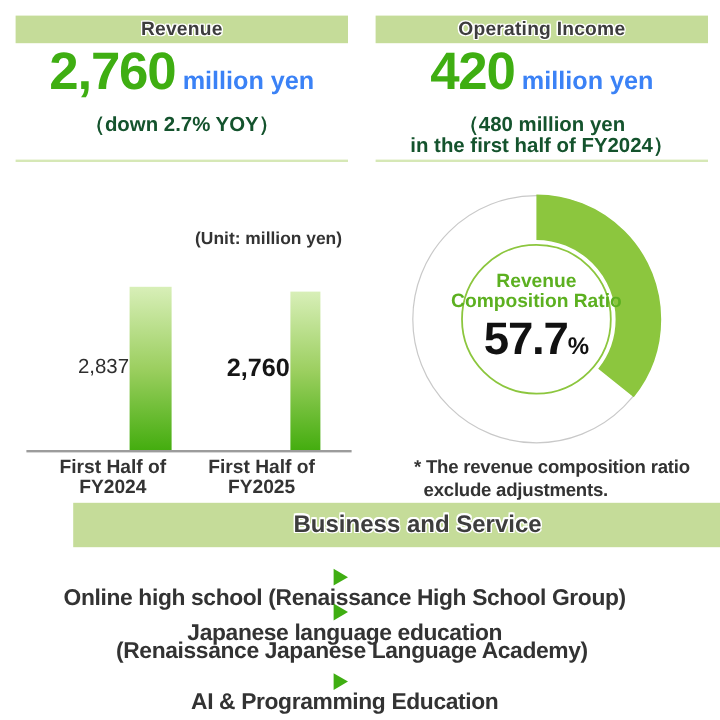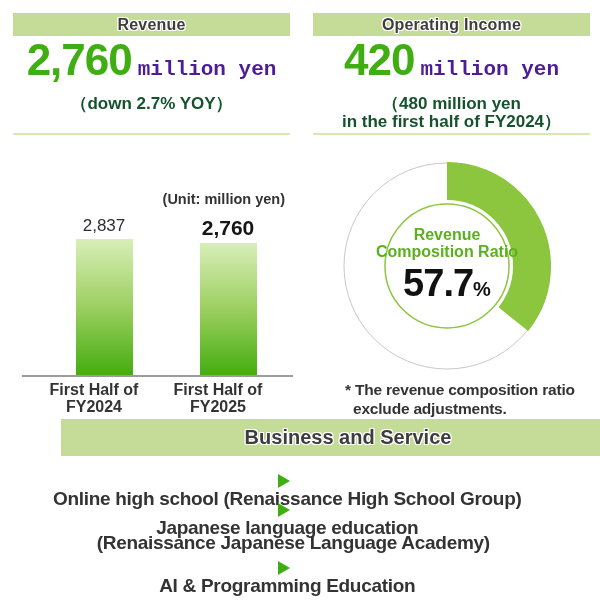--- a/index.html
+++ b/index.html
@@ -12,29 +12,29 @@
                  1px 0 0 #fff,-1px 1px 0 #fff,0 1px 0 #fff,1px 1px 0 #fff;
   }
   
   .stat-box{position:absolute;top:13px;width:277px;text-align:center;}
   #revenue-box{left:13px;}
   #oi-box{left:313px;}
   .stat-header{height:23px;line-height:23px;background:#c5dc99;font-size:16px;
     font-weight:bold;color:#3d3d3d;letter-spacing:.2px;}
   .stat-value-row{margin-top:0;line-height:48px;white-space:nowrap;}
   .big-number{font-size:44px;font-weight:600;color:#3fae12;letter-spacing:-1px;}
-  .value-unit{font-size:21px;font-weight:600;color:#4c1d95;margin-left:6px;font-family:Liberation Mono, monospace;}
+  .value-unit{font-size:21px;font-weight:600;color:#3b82f6;margin-left:6px;}
   .stat-note{font-size:17px;font-weight:600;line-height:18px;color:#14532d;margin-top:1px;}
   .divider{position:absolute;top:133px;height:2px;background:#d6e8b6;}
   #divider-left{left:13px;width:277px;}
   #divider-right{left:313px;width:277px;}
   
   .unit-label{position:absolute;top:191px;left:130px;width:155px;text-align:right;
     font-size:14.5px;font-weight:600;color:#333;}
-  .bar-group{position:absolute;bottom:225px;width:78px;display:flex;flex-direction:column;
+  .bar-group{position:absolute;bottom:225px;width:78px;display:flex;flex-direction:row;
     align-items:center;justify-content:flex-end;margin-top:40px;}
   #bar-group-1{left:65px;}
   #bar-group-2{left:189px;}
   .bar-value{font-size:17px;color:#2e2e2e;margin-bottom:3px;white-space:nowrap;}
   .bar-value.current{font-size:21px;font-weight:bold;color:#161616;}
   .bar{width:57px;background:linear-gradient(to bottom,#d8efb8 0%,#9ccf60 50%,#44ad0f 100%);}
   .axis-line{position:absolute;left:22px;top:375px;width:271px;height:2px;background:#9c9c9c;}
   .cat-label{position:absolute;top:381px;width:130px;text-align:center;font-size:16px;
     font-weight:600;line-height:17px;color:#333;}
   #cat-1{left:29px;}

